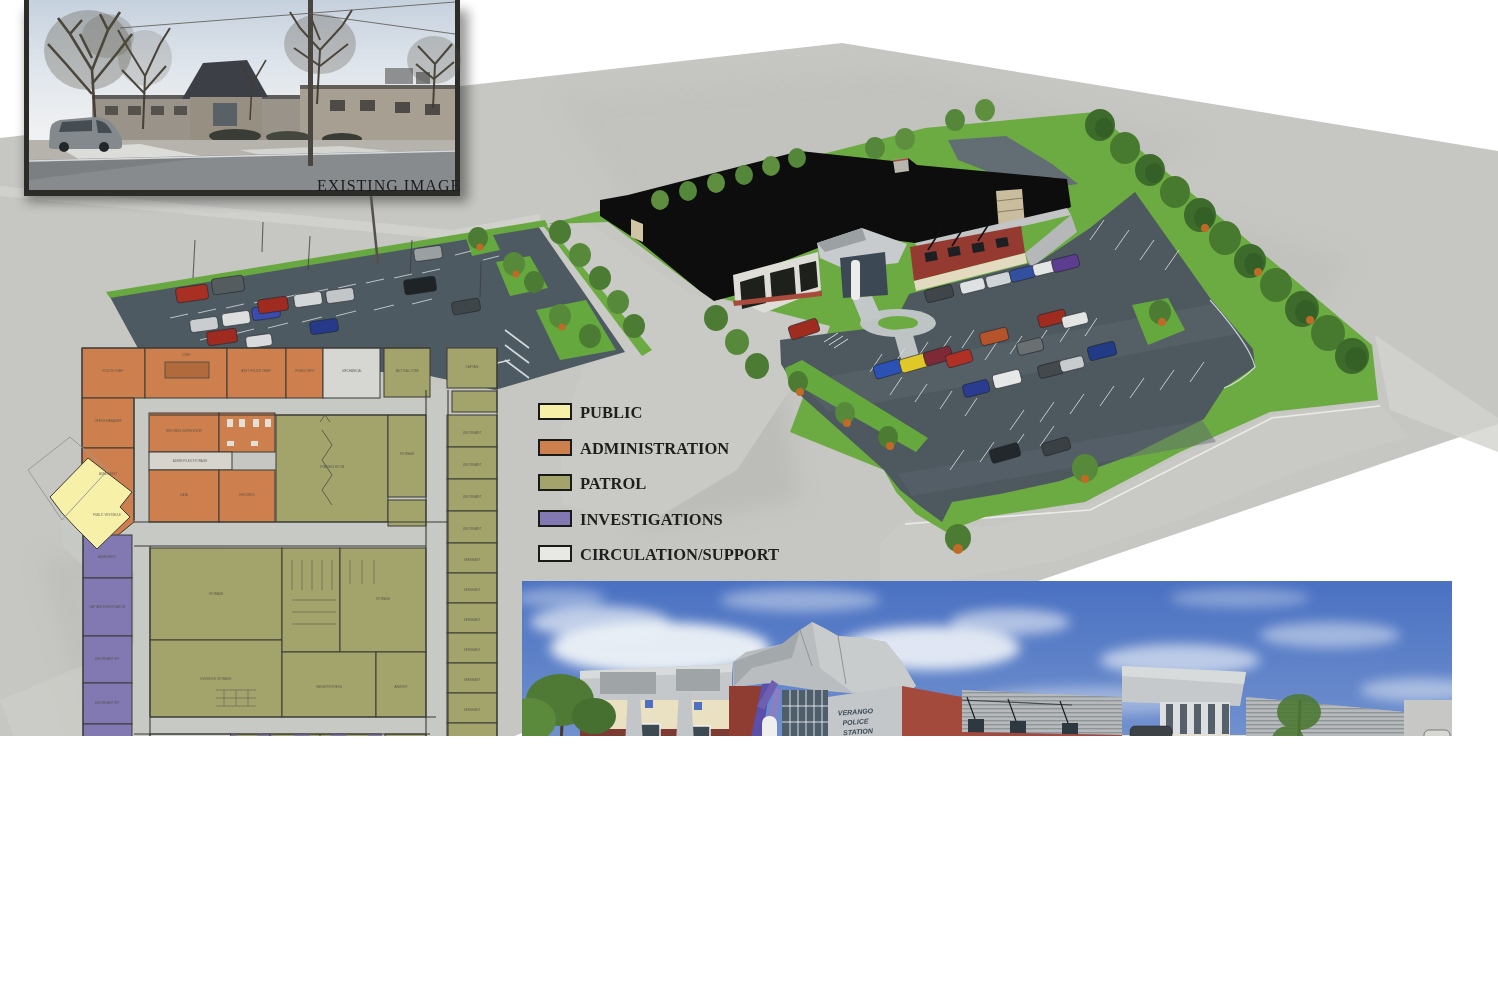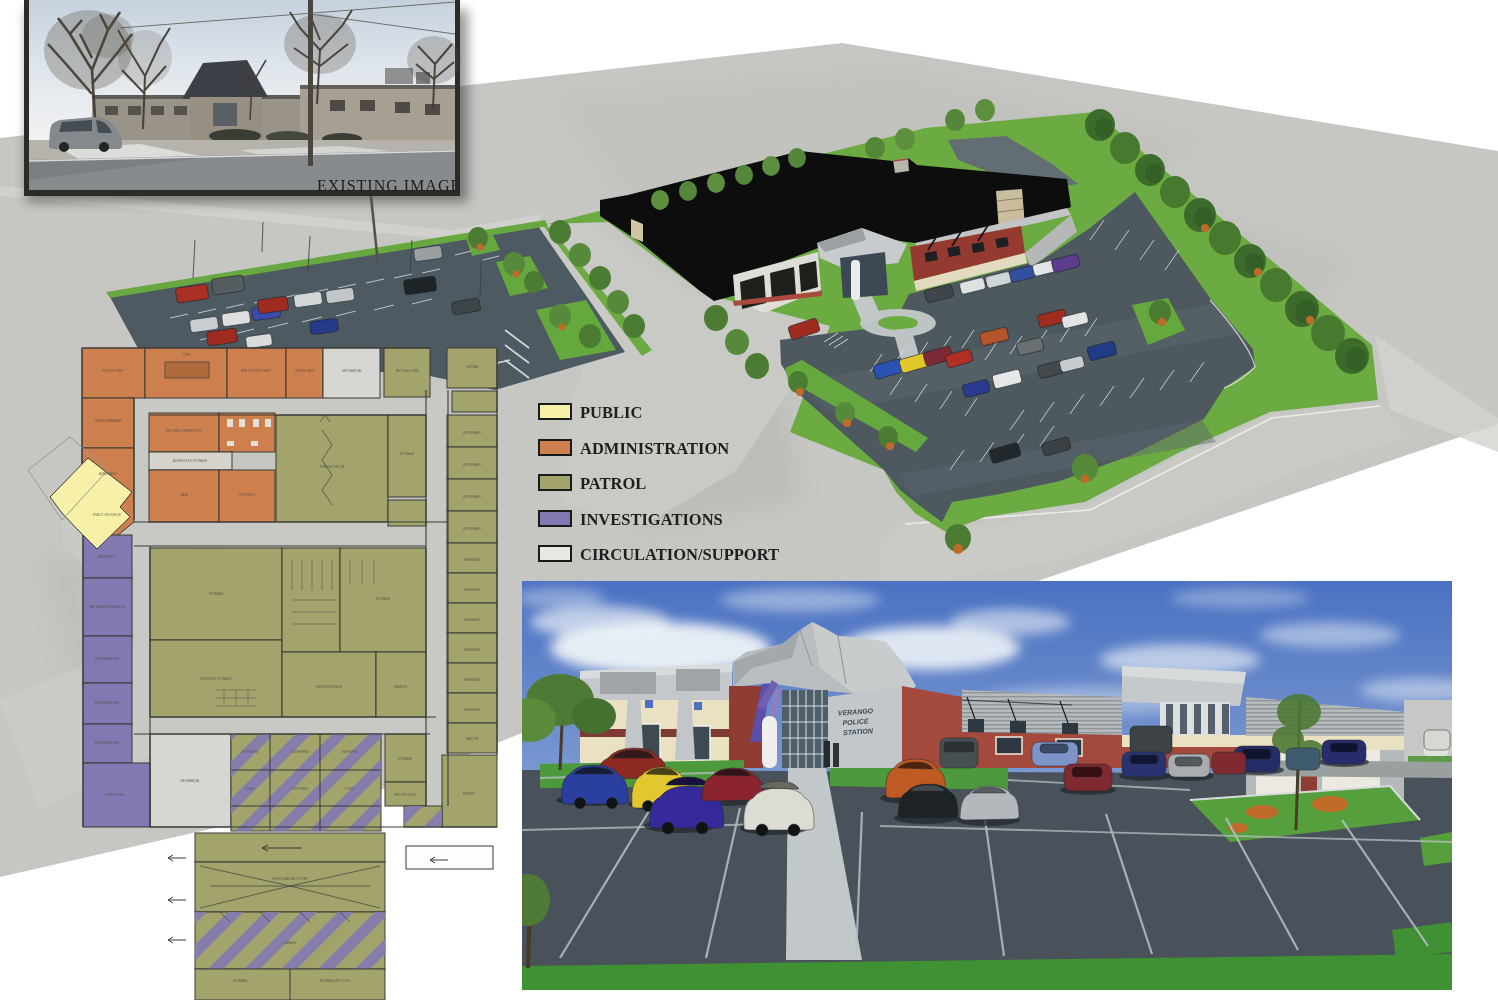--- a/index.html
+++ b/index.html
@@ -1,16 +1,16 @@
 <!DOCTYPE html>
 <html><head>
 <meta charset="utf-8">
 <style>
 html,body{margin:0;padding:0;background:#fff}
-#board{position:relative;width:1498px;height:1000px;background:#ffffff;overflow:hidden;font-family:"Liberation Sans",sans-serif}
+#board{position:relative;width:1498px;height:736px;background:#ffffff;overflow:hidden;font-family:"Liberation Sans",sans-serif}
 #board svg{position:absolute;left:0;top:0}
 </style>
 </head>
 <body>
 <div id="board">
 <svg width="1498" height="1000" viewBox="0 0 1498 1000">
 <defs>
 <linearGradient id="skyg" x1="0" y1="0" x2="0" y2="1">
 <stop offset="0" stop-color="#4a71c2"></stop>
 <stop offset="0.5" stop-color="#7d9bd2"></stop>

